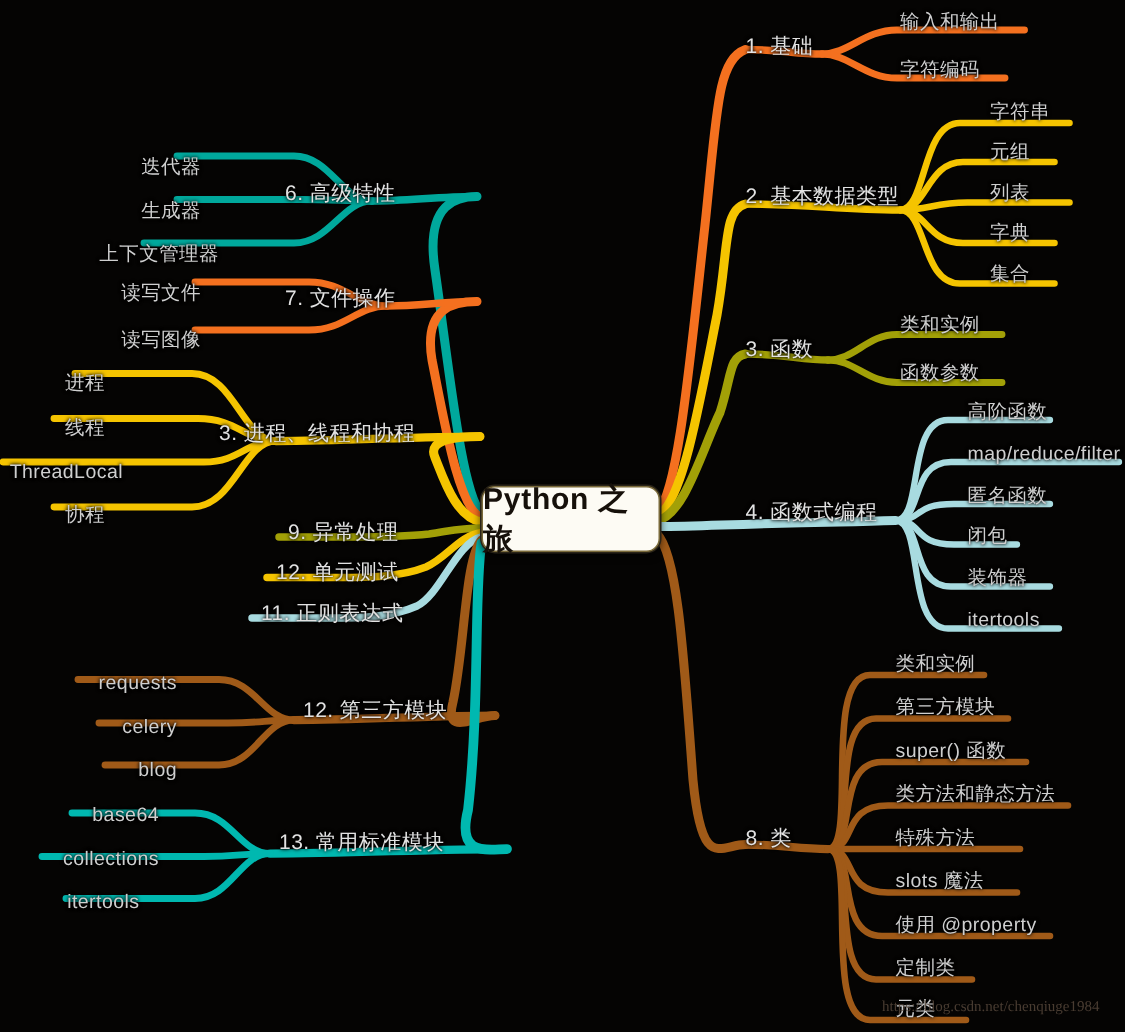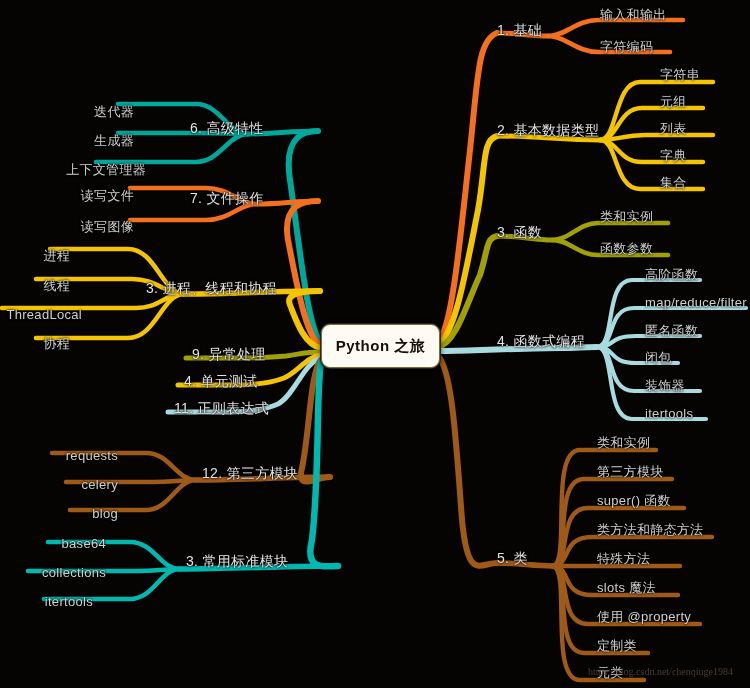--- a/index.html
+++ b/index.html
@@ -32,21 +32,21 @@
     left:321px;top:324px;
     width:117px;height:42px;
     background:#fdfbf4;
     border:1.6px solid #7a6a3a;
     border-radius:9px;
     box-shadow:0 0 0 1px #2a2418, 0 2px 6px rgba(0,0,0,.8);
     display:flex;align-items:center;justify-content:center;
   }
   #root span{
     color:#16100a;
-    font-size:15px;
+    font-size:20px;
     font-weight:bold;
     letter-spacing:.5px;
   }
   #watermark{
     position:absolute;
     left:588px;top:666px;
     font-size:10px;
     color:#55463a;
     opacity:.85;
     white-space:nowrap;
@@ -155,21 +155,21 @@
   <div class="lbl r leaf" style="left:600px;top:248px">函数参数</div>
 
   <div class="lbl r main" style="left:497px;top:341px">4. 函数式编程</div>
   <div class="lbl r leaf" style="left:645px;top:274px">高阶函数</div>
   <div class="lbl r leaf" style="left:645px;top:302px">map/reduce/filter</div>
   <div class="lbl r leaf" style="left:645px;top:330px">匿名函数</div>
   <div class="lbl r leaf" style="left:645px;top:357px">闭包</div>
   <div class="lbl r leaf" style="left:645px;top:385px">装饰器</div>
   <div class="lbl r leaf" style="left:645px;top:413px">itertools</div>
 
-  <div class="lbl r main" style="left:497px;top:558px">5. 类</div>
+  <div class="lbl r main" style="left:497px;top:558px">8. 类</div>
   <div class="lbl r leaf" style="left:597px;top:442px">类和实例</div>
   <div class="lbl r leaf" style="left:597px;top:471px">第三方模块</div>
   <div class="lbl r leaf" style="left:597px;top:500px">super() 函数</div>
   <div class="lbl r leaf" style="left:597px;top:529px">类方法和静态方法</div>
   <div class="lbl r leaf" style="left:597px;top:558px">特殊方法</div>
   <div class="lbl r leaf" style="left:597px;top:587px">slots 魔法</div>
   <div class="lbl r leaf" style="left:597px;top:616px">使用 @property</div>
   <div class="lbl r leaf" style="left:597px;top:645px">定制类</div>
   <div class="lbl r leaf" style="left:597px;top:672px">元类</div>
 
@@ -182,28 +182,28 @@
   <div class="lbl l leaf" style="left:134px;top:183px">读写文件</div>
   <div class="lbl l leaf" style="left:134px;top:214px">读写图像</div>
 
   <div class="lbl r main" style="left:146px;top:288px">3. 进程、线程和协程</div>
   <div class="lbl l leaf" style="left:70px;top:243px">进程</div>
   <div class="lbl l leaf" style="left:70px;top:273px">线程</div>
   <div class="lbl l leaf" style="left:82px;top:302px">ThreadLocal</div>
   <div class="lbl l leaf" style="left:70px;top:331px">协程</div>
 
   <div class="lbl r main" style="left:192px;top:354px">9. 异常处理</div>
-  <div class="lbl r main" style="left:184px;top:381px">4. 单元测试</div>
+  <div class="lbl r main" style="left:184px;top:381px">12. 单元测试</div>
   <div class="lbl r main" style="left:174px;top:408px">11. 正则表达式</div>
 
   <div class="lbl r main" style="left:202px;top:473px">12. 第三方模块</div>
   <div class="lbl l leaf" style="left:118px;top:443px">requests</div>
   <div class="lbl l leaf" style="left:118px;top:472px">celery</div>
   <div class="lbl l leaf" style="left:118px;top:501px">blog</div>
 
-  <div class="lbl r main" style="left:186px;top:561px">3. 常用标准模块</div>
+  <div class="lbl r main" style="left:186px;top:561px">13. 常用标准模块</div>
   <div class="lbl l leaf" style="left:106px;top:531px">base64</div>
   <div class="lbl l leaf" style="left:106px;top:560px">collections</div>
   <div class="lbl l leaf" style="left:93px;top:589px">itertools</div>
 
   <div id="watermark">https://blog.csdn.net/chenqiuge1984</div>
 
 </div>
 
 </body></html>

